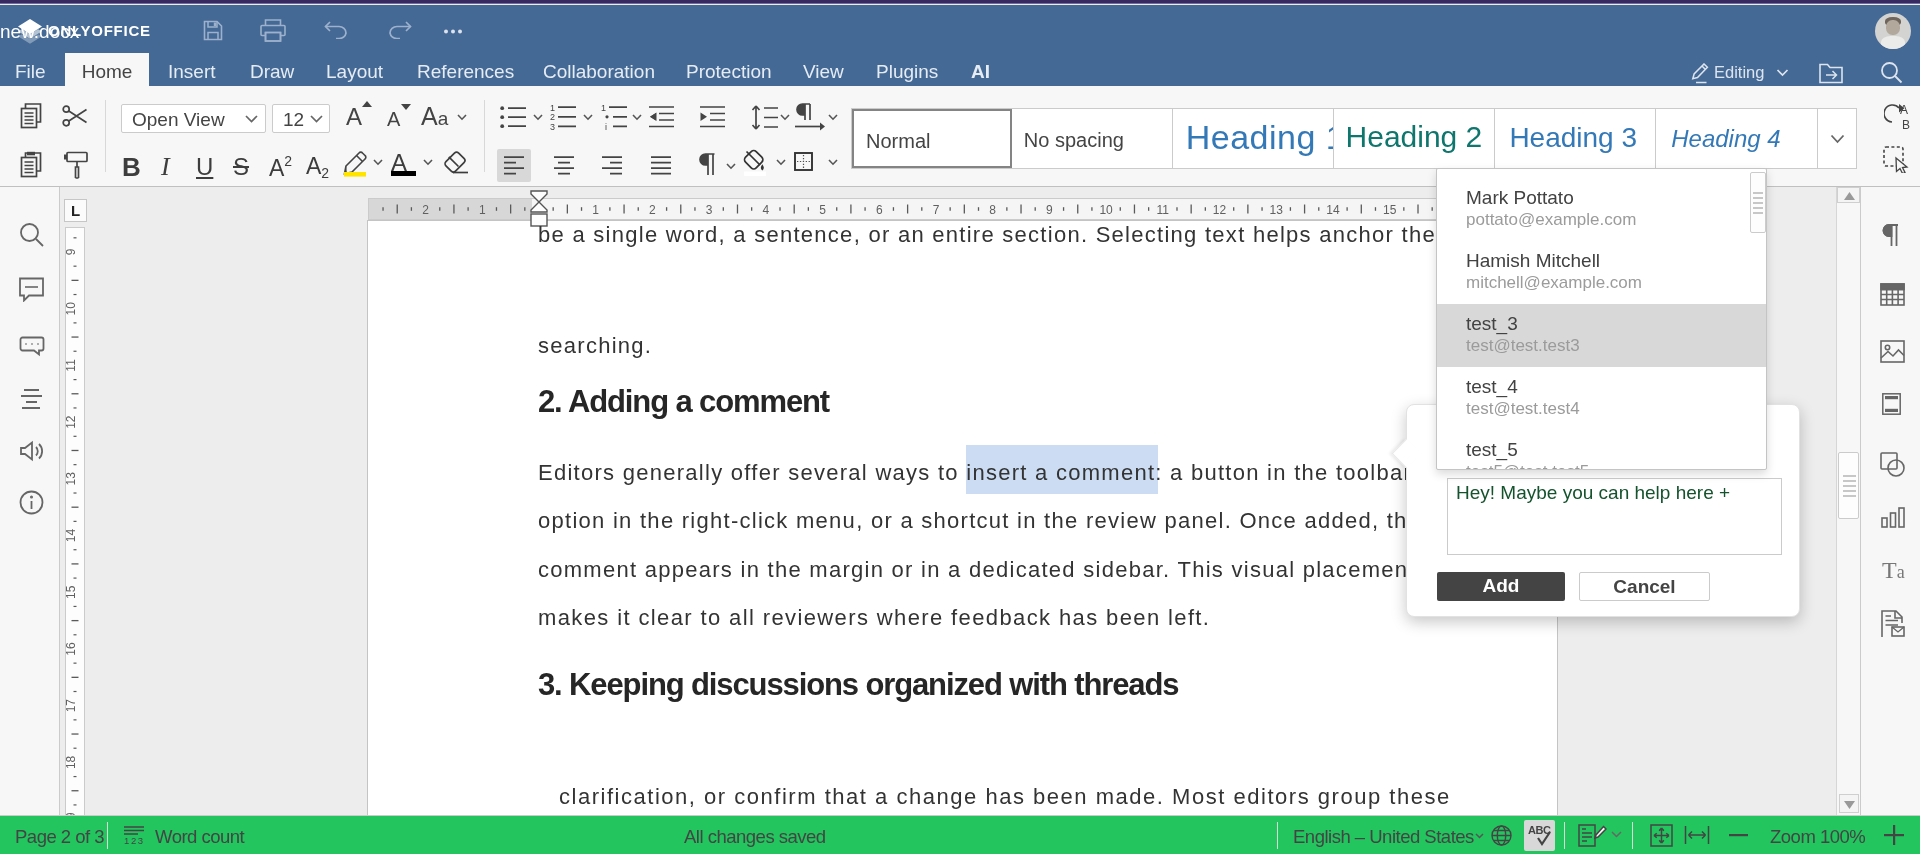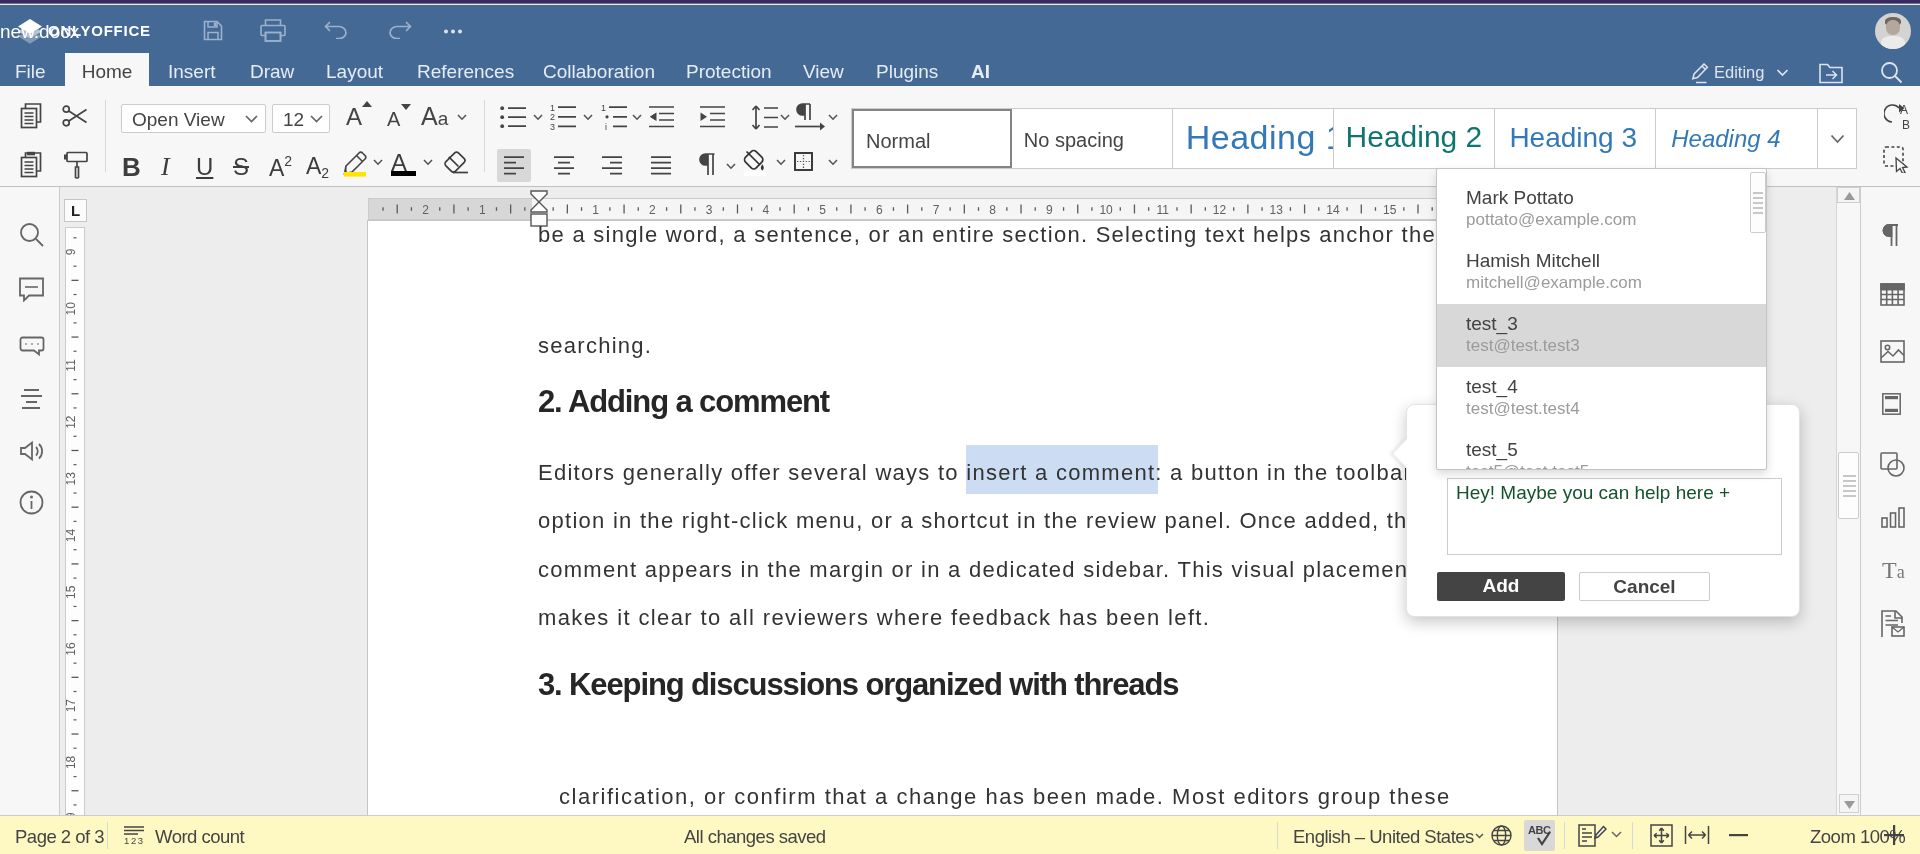--- a/index.html
+++ b/index.html
@@ -30,21 +30,21 @@
 
 #page { left:367px; top:33px; width:1191px; height:595px; background:#fff; border:1px solid #c4c4c4; border-bottom:none; }
 
 #hruler { left:368px; top:11px; width:1190px; height:22px; background:#f5f5f5; border:1px solid #cbcbcb; }
 #vruler { left:65px; top:40px; width:20px; height:588px; background:#fdfdfd; border:1px solid #cbcbcb; border-bottom:none; }
 #lbox { left:64px; top:12px; width:23px; height:23px; background:#fbfbfb; border:1px solid #c6c6c6; color:#222; font-weight:bold; font-size:15px; text-align:center; line-height:21px; }
 
 .dline { position:absolute; white-space:nowrap; color:#333; font-size:22px; line-height:24px; letter-spacing:1.27px; }
 .dhead { position:absolute; white-space:nowrap; color:#262626; font-size:31px; font-weight:bold; line-height:33px; letter-spacing:-1.12px; }
 
-#statusbar { left:0; top:815px; width:1920px; height:39px; background:#fef9c3; border-top:1px solid #cbcbcb; color:#444; font-size:18.5px; letter-spacing:-0.5px; }
+#statusbar { left:0; top:815px; width:1920px; height:39px; background:#22c55e; border-top:1px solid #cbcbcb; color:#444; font-size:18.5px; letter-spacing:-0.5px; }
 .ssep { position:absolute; width:1px; background:#d8d8d8; top:6px; height:27px; }
 
 #dropdown { left:1436px; top:168px; width:331px; height:302px; background:#fff; border:1px solid #c4c4c4; border-radius:2px; box-shadow:0 4px 10px rgba(0,0,0,0.15); overflow:hidden; }
 .ditem { position:absolute; left:0; width:100%; height:63px; }
 .dname { position:absolute; left:29px; top:9px; font-size:19px; color:#424242; }
 .dmail { position:absolute; left:29px; top:32px; font-size:17px; color:#9b9b9b; }
 
 #popup { left:1406px; top:404px; width:394px; height:213px; background:#fff; border:1px solid #e2e2e2; border-radius:8px; box-shadow:0 5px 15px rgba(0,0,0,0.22); }
 #ptextarea { position:absolute; left:40px; top:73px; width:335px; height:77px; border:1px solid #cbcbcb; background:#fff; font-size:19px; color:#14532d; padding:3px 8px; font-family:"Liberation Sans",sans-serif; resize:none; outline:none; overflow:hidden; }
 .pbtn { position:absolute; top:167px; height:29px; font-size:19px; font-weight:bold; text-align:center; line-height:27px; border-radius:2px; }
@@ -597,21 +597,21 @@
   <svg class="abs" style="left:1650px; top:8px;" width="23" height="23" viewBox="0 0 23 23" fill="none" stroke="#444" stroke-width="1.5">
     <rect x="1" y="1" width="21" height="21"></rect>
       <path d="M11.5 4 V19 M4 11.5 H19 M11.5 4 L9.2 6.7 M11.5 4 L13.8 6.7 M11.5 19 L9.2 16.3 M11.5 19 L13.8 16.3 M4 11.5 L6.7 9.2 M4 11.5 L6.7 13.8 M19 11.5 L16.3 9.2 M19 11.5 L16.3 13.8"></path>
   </svg>
   <svg class="abs" style="left:1684px; top:9px;" width="26" height="20" viewBox="0 0 26 20" fill="none" stroke="#444" stroke-width="1.5">
     <path d="M1.5 1 V19 M24.5 1 V19 M4.5 10 H21.5 M4.5 10 L8 6.5 M4.5 10 L8 13.5 M21.5 10 L18 6.5 M21.5 10 L18 13.5"></path>
   </svg>
   <svg class="abs" style="left:1729px; top:18px;" width="19" height="3" viewBox="0 0 19 3">
       <rect width="19" height="2.2" fill="#444"></rect>
     </svg>
-  <span class="abs" style="left:1770px; top:10px;margin-left:40px;">Zoom 100%</span>
+  <span class="abs" style="left:1770px; top:10px;">Zoom 100%</span>
   <svg class="abs" style="left:1884px; top:9px;" width="20" height="20" viewBox="0 0 20 20">
       <rect y="9" width="20" height="2.2" fill="#444"></rect>
       <rect x="9" width="2.2" height="20" fill="#444"></rect>
     </svg>
 </div>
 
 <div class="abs" id="popup">
   <div style="position:absolute; left:-11px; top:38px; width:21px; height:21px; background:#fff; transform:rotate(45deg); box-shadow:-2px 2px 3px rgba(0,0,0,0.07); border-left:1px solid #e8e8e8; border-bottom:1px solid #e8e8e8;"></div>
   <textarea id="ptextarea" spellcheck="false" style="">Hey! Maybe you can help here +</textarea>
   <div class="pbtn" style="left:30px; width:128px; background:#444444; color:#fff;">Add</div>

